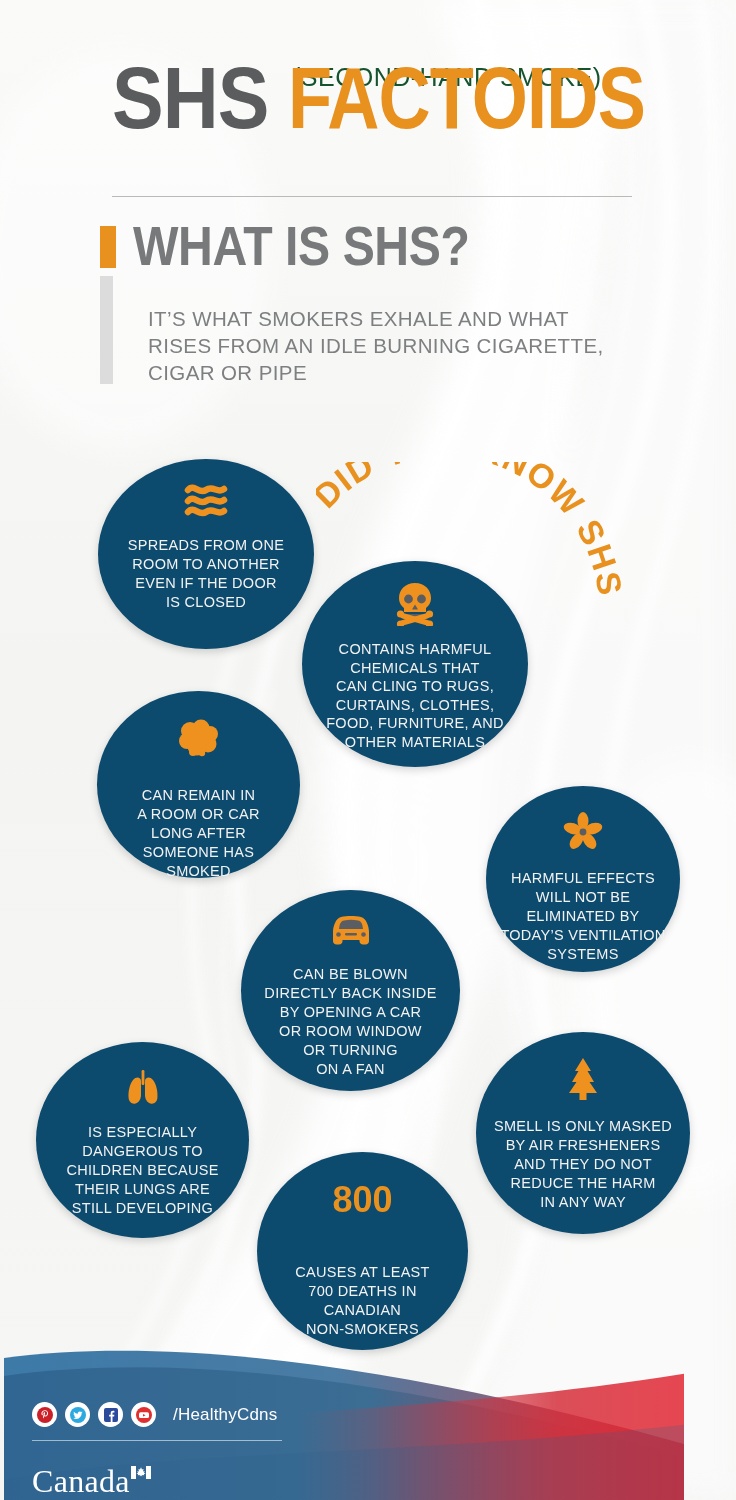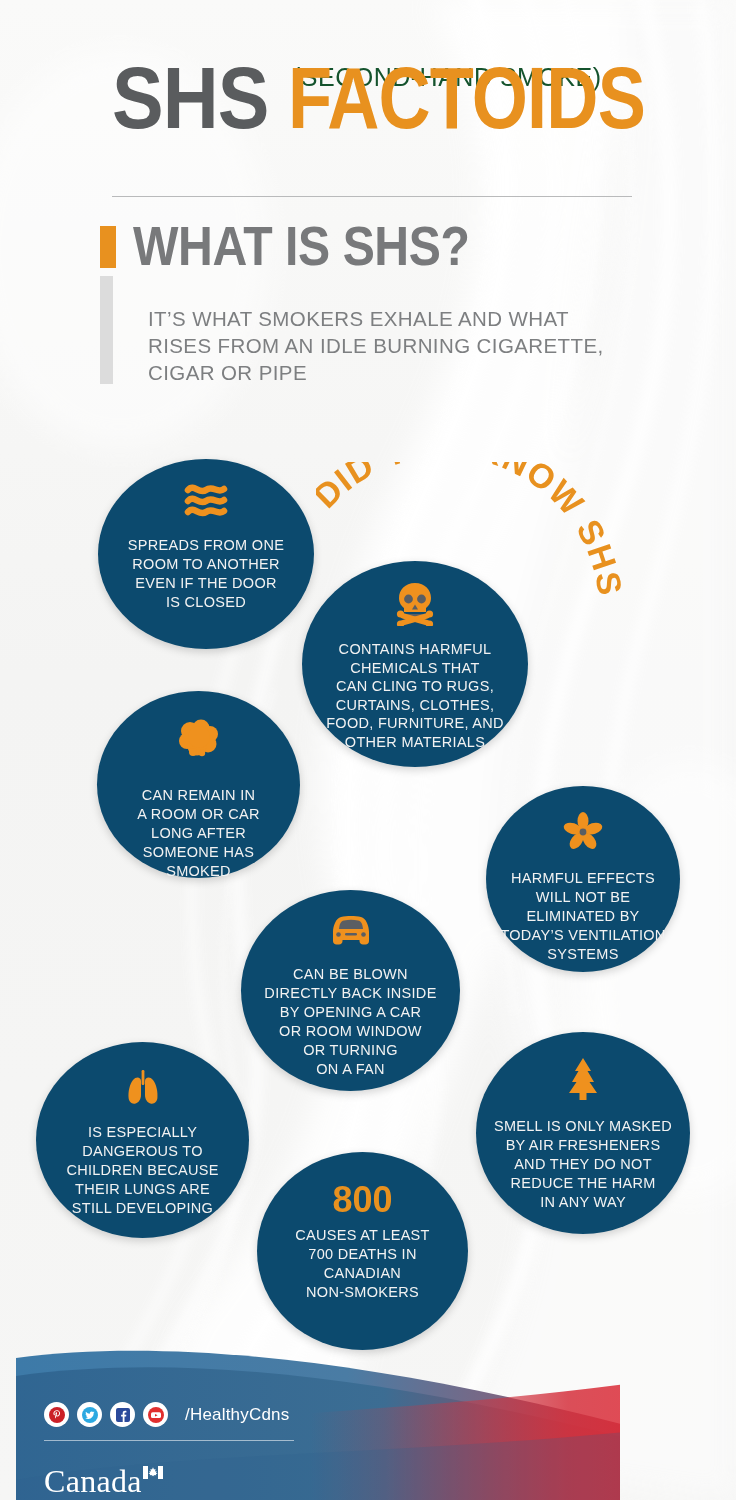--- a/index.html
+++ b/index.html
@@ -81,33 +81,33 @@
 
   #b-blown{ left:241px; top:890px; width:219px; height:201px; padding-top:24px; }
   #b-blown .txt{ font-size:14.5px; line-height:19px; margin-top:11px; }
 
   #b-lungs{ left:36px; top:1042px; width:213px; height:196px; padding-top:26px; }
   #b-lungs .txt{ font-size:14.5px; line-height:19px; margin-top:11px; }
 
   #b-smell{ left:476px; top:1032px; width:214px; height:202px; padding-top:25px; }
   #b-smell .txt{ font-size:14.5px; line-height:19px; margin-top:12px; }
 
-  #b-800{ left:257px; top:1152px; width:211px; height:198px; padding-top:30px; }
+  #b-800{ left:257px; top:1152px; width:211px; height:198px; padding-top:30px;gap:37px; }
   #b-800 .bignum{ font-size:36px; }
   #b-800 .txt{ font-size:14.5px; line-height:19px; margin-top:8px; }
 
   
   .arc{ position:absolute; left:316px; top:462px; width:330px; height:250px; z-index:3; }
   .arc text{
     font-family:"Liberation Sans Narrow","Liberation Sans",sans-serif;
     font-weight:bold; font-size:34px; fill:#e8911f; letter-spacing:1.5px;
   }
 
   
-  .footer{ position:absolute; left:16px; bottom:0; width:604px; height:170px; z-index:6; overflow:hidden; }
+  .footer{ position:absolute; left:4px; bottom:0; width:680px; height:170px; z-index:6; overflow:hidden; }
   .footer svg.waves{ position:absolute; left:0; top:0; width:736px; height:170px; }
   .social{ position:absolute; left:28px; top:72px; display:flex; align-items:center; gap:8px; z-index:3; }
   .sicon{ width:25px; height:25px; border-radius:50%; background:#ffffff;
           display:flex; align-items:center; justify-content:center; }
   .handle{ margin-left:9px; color:#ffffff; font-size:17px; letter-spacing:.2px; }
   .fline{ position:absolute; left:28px; top:110px; width:250px; height:1px; background:rgba(255,255,255,.55); z-index:3; }
   .wordmark{ position:absolute; left:28px; top:120px; z-index:3;
     font-family:"Liberation Serif", serif; font-size:32px; color:#ffffff; letter-spacing:.3px; }
   .wordmark .flag{ position:relative; display:inline-block; width:20px; height:13px;
     margin-left:1px; vertical-align:13px; }

